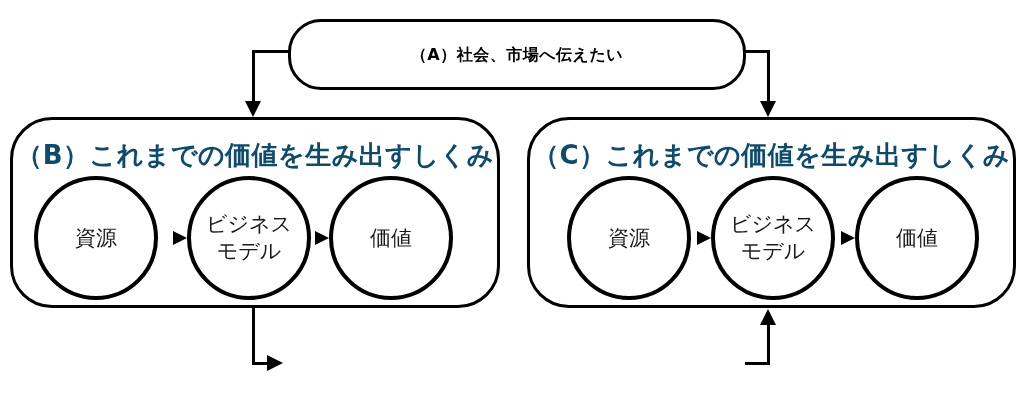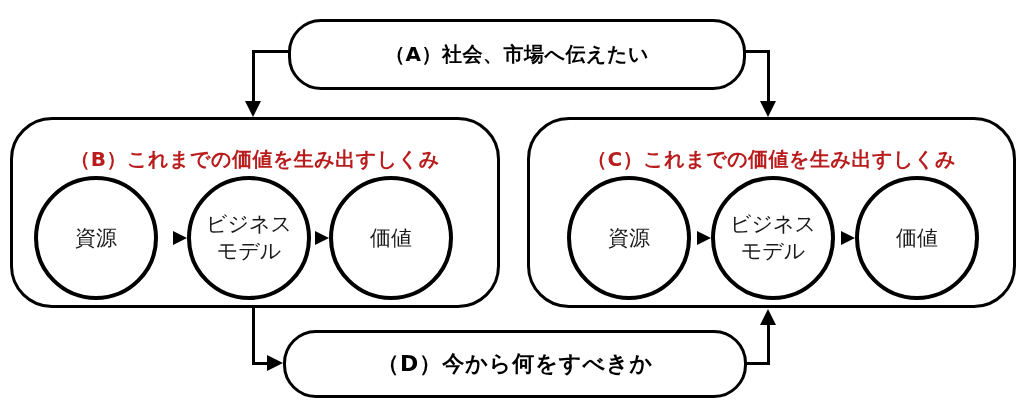--- a/index.html
+++ b/index.html
@@ -24,41 +24,41 @@
   }
   .box-a {
     left: 288px; top: 19px;
     width: 458px; height: 71px;
     border-radius: 33px;
     display: flex; flex-direction: column;
     align-items: center; justify-content: center;
     z-index: 2;
   }
   .box-a .line {
-    font-size: 20px; font-weight: 700; color: #000000;
+    font-size: 16px; font-weight: 700; color: #000000;
     line-height: 29px; white-space: nowrap; letter-spacing: 0.5px;
   }
   .box-b {
     left: 10px; top: 117px;
     width: 490px; height: 191px;
     border-radius: 42px;
     z-index: 2;
   }
   .box-c {
     left: 527px; top: 117px;
     width: 489px; height: 191px;
     border-radius: 42px;
     z-index: 2;
   }
   .group-title {
     position: absolute;
     left: 0; right: 0; top: 18px;
     text-align: center;
-    font-size: 20px; font-weight: 700; color: #b91c1c;
-    white-space: nowrap; letter-spacing: 0.5px; margin-top: 8px;
+    font-size: 26px; font-weight: 700; color: #0c4a6e;
+    white-space: nowrap; letter-spacing: 0.5px;
   }
   .box-d {
     left: 283px; top: 330px;
     width: 464px; height: 68px;
     border-radius: 33px;
     display: flex; align-items: center; justify-content: center;
     z-index: 2;
   }
   .box-d .line {
     font-size: 22px; font-weight: 700; color: #000000;
@@ -108,23 +108,20 @@
   </div>
 
   <div class="rbox box-b">
     <div class="group-title">（B）これまでの価値を生み出すしくみ</div>
   </div>
 
   <div class="rbox box-c">
     <div class="group-title">（C）これまでの価値を生み出すしくみ</div>
   </div>
 
-  <div class="rbox box-d">
-    <div class="line">（D）今から何をすべきか</div>
-  </div>
 
   <div class="circle" style="left:34px;">
     <div class="clabel">資源</div>
   </div>
   <div class="circle" style="left:187px;">
     <div class="clabel">ビジネス</div>
     <div class="clabel">モデル</div>
   </div>
   <div class="circle" style="left:329px;">
     <div class="clabel">価値</div>

